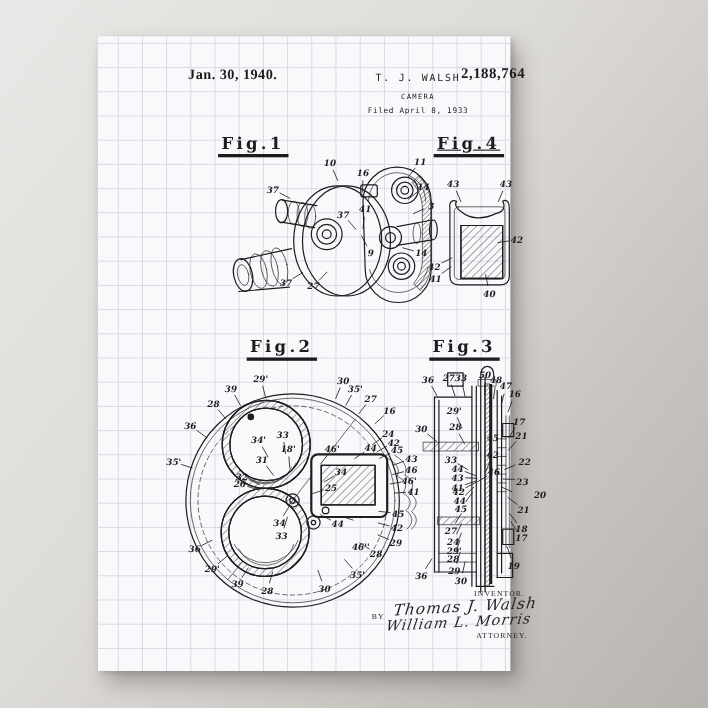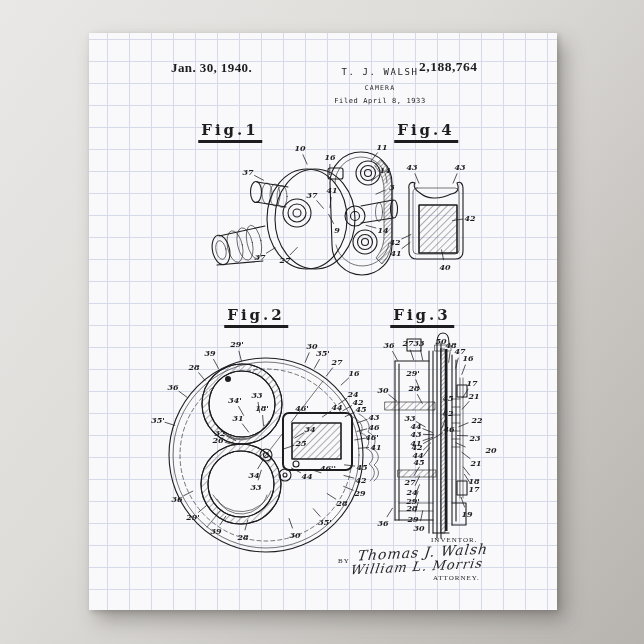--- a/index.html
+++ b/index.html
@@ -2,36 +2,36 @@
 <html style="--ink: #1d1d20; --grid: #d6d9e7; --paper: #f9f9fb; --backdrop: #c9c6c2;"><head>
 <meta charset="utf-8">
 <style>
   :root{
     --ink:#1d1d20; --grid:#d6d9e7; --paper:#f9f9fb;
   }
   html,body{margin:0;padding:0;}
   body{width:644px;height:644px;font-family:"Liberation Serif",serif;}
   .stage{position:relative;width:644px;height:644px;overflow:hidden;
     background:linear-gradient(128deg,#e9e8e6 0%,#dedcd9 42%,#c9c6c2 72%,#b7b4b0 100%);}
-  .poster{position:absolute;left:89px;top:33px;width:468px;height:577px;
+  .poster{position:absolute;left:89px;top:33px;width:375px;height:577px;
     background-color:var(--paper);
     background-image:linear-gradient(var(--grid) 1px,transparent 1px),
                      linear-gradient(90deg,var(--grid) 1px,transparent 1px);
     background-size:22px 22px;background-position:-4px 6px;
     box-shadow:8px 10px 18px rgba(70,66,60,.38),2px 2px 5px rgba(70,66,60,.25);}
   .abs{position:absolute;white-space:nowrap;color:var(--ink);}
   .ctr{transform:translateX(-50%);margin-left:48px;}
   .h-date{left:82px;top:27px;font-weight:bold;font-size:13px;letter-spacing:.4px;}
   .h-name{left:243px;top:34px;font-family:"DejaVu Sans Mono",monospace;font-size:9px;letter-spacing:1.6px;}
   .h-patno{left:330px;top:26px;font-weight:bold;font-size:13.5px;letter-spacing:.5px;}
   .h-title{left:243px;top:51px;font-family:"DejaVu Sans Mono",monospace;font-size:6.5px;letter-spacing:1.2px;}
   .h-filed{left:243px;top:64px;font-family:"DejaVu Sans Mono",monospace;font-size:7px;letter-spacing:.6px;}
   .figlabel{font-family:"DejaVu Serif",serif;font-weight:900;font-size:15px;letter-spacing:3px;
     border-bottom:3px solid var(--ink);padding:0 3px 1px;transform:translateX(-50%);}
-  .fl1{left:141px;top:88px;} .fl4{left:337px;top:88px;}
+  .fl1{left:141px;top:88px;} .fl4{left:337px;top:88px;text-decoration:underline;}
   .fl2{left:167px;top:273px;} .fl3{left:333px;top:273px;}
   .callout{position:absolute;transform:translate(-50%,-50%);
     font-family:"DejaVu Serif",serif;font-style:italic;font-weight:700;font-size:8px;color:var(--ink);}
   svg#art{position:absolute;left:0;top:0;}
   .ink{stroke:var(--ink);fill:none;stroke-width:1.1;stroke-linecap:round;stroke-linejoin:round;}
   .thin{stroke-width:.6;} .thick{stroke-width:2;}
   .hline{stroke:var(--ink);stroke-width:.7;}
   .paperfill{fill:var(--paper);}
   .inkfill{fill:var(--ink);stroke:none;}
   .leader{stroke:var(--ink);stroke-width:.75;}
@@ -311,21 +311,21 @@
         <span class="callout" style="left: 248px; top: 374px;">44</span>
         <span class="callout" style="left: 272px; top: 376px;">45</span>
         <span class="callout" style="left: 285px; top: 384px;">43</span>
         <span class="callout" style="left: 285px; top: 394px;">46</span>
         <span class="callout" style="left: 283px; top: 404px;">46'</span>
         <span class="callout" style="left: 287px; top: 414px;">41</span>
         <span class="callout" style="left: 213px; top: 375px;">46'</span>
         <span class="callout" style="left: 221px; top: 396px;">34</span>
         <span class="callout" style="left: 212px; top: 410px;">25</span>
         <span class="callout" style="left: 218px; top: 443px;">44</span>
-        <span class="callout" style="left: 239px; top: 435px;">46''</span>
+        <span class="callout" style="left: 239px; top: 464px;">46''</span>
         <span class="callout" style="left: 273px; top: 434px;">45</span>
         <span class="callout" style="left: 272px; top: 447px;">42</span>
         <span class="callout" style="left: 271px; top: 460px;">29</span>
         <span class="callout" style="left: 253px; top: 470px;">28</span>
         <span class="callout" style="left: 165px; top: 442px;">34</span>
         <span class="callout" style="left: 167px; top: 454px;">33</span>
         <span class="callout" style="left: 88px; top: 466px;">36</span>
         <span class="callout" style="left: 104px; top: 484px;">29'</span>
         <span class="callout" style="left: 127px; top: 498px;">39</span>
         <span class="callout" style="left: 154px; top: 504px;">28</span>

